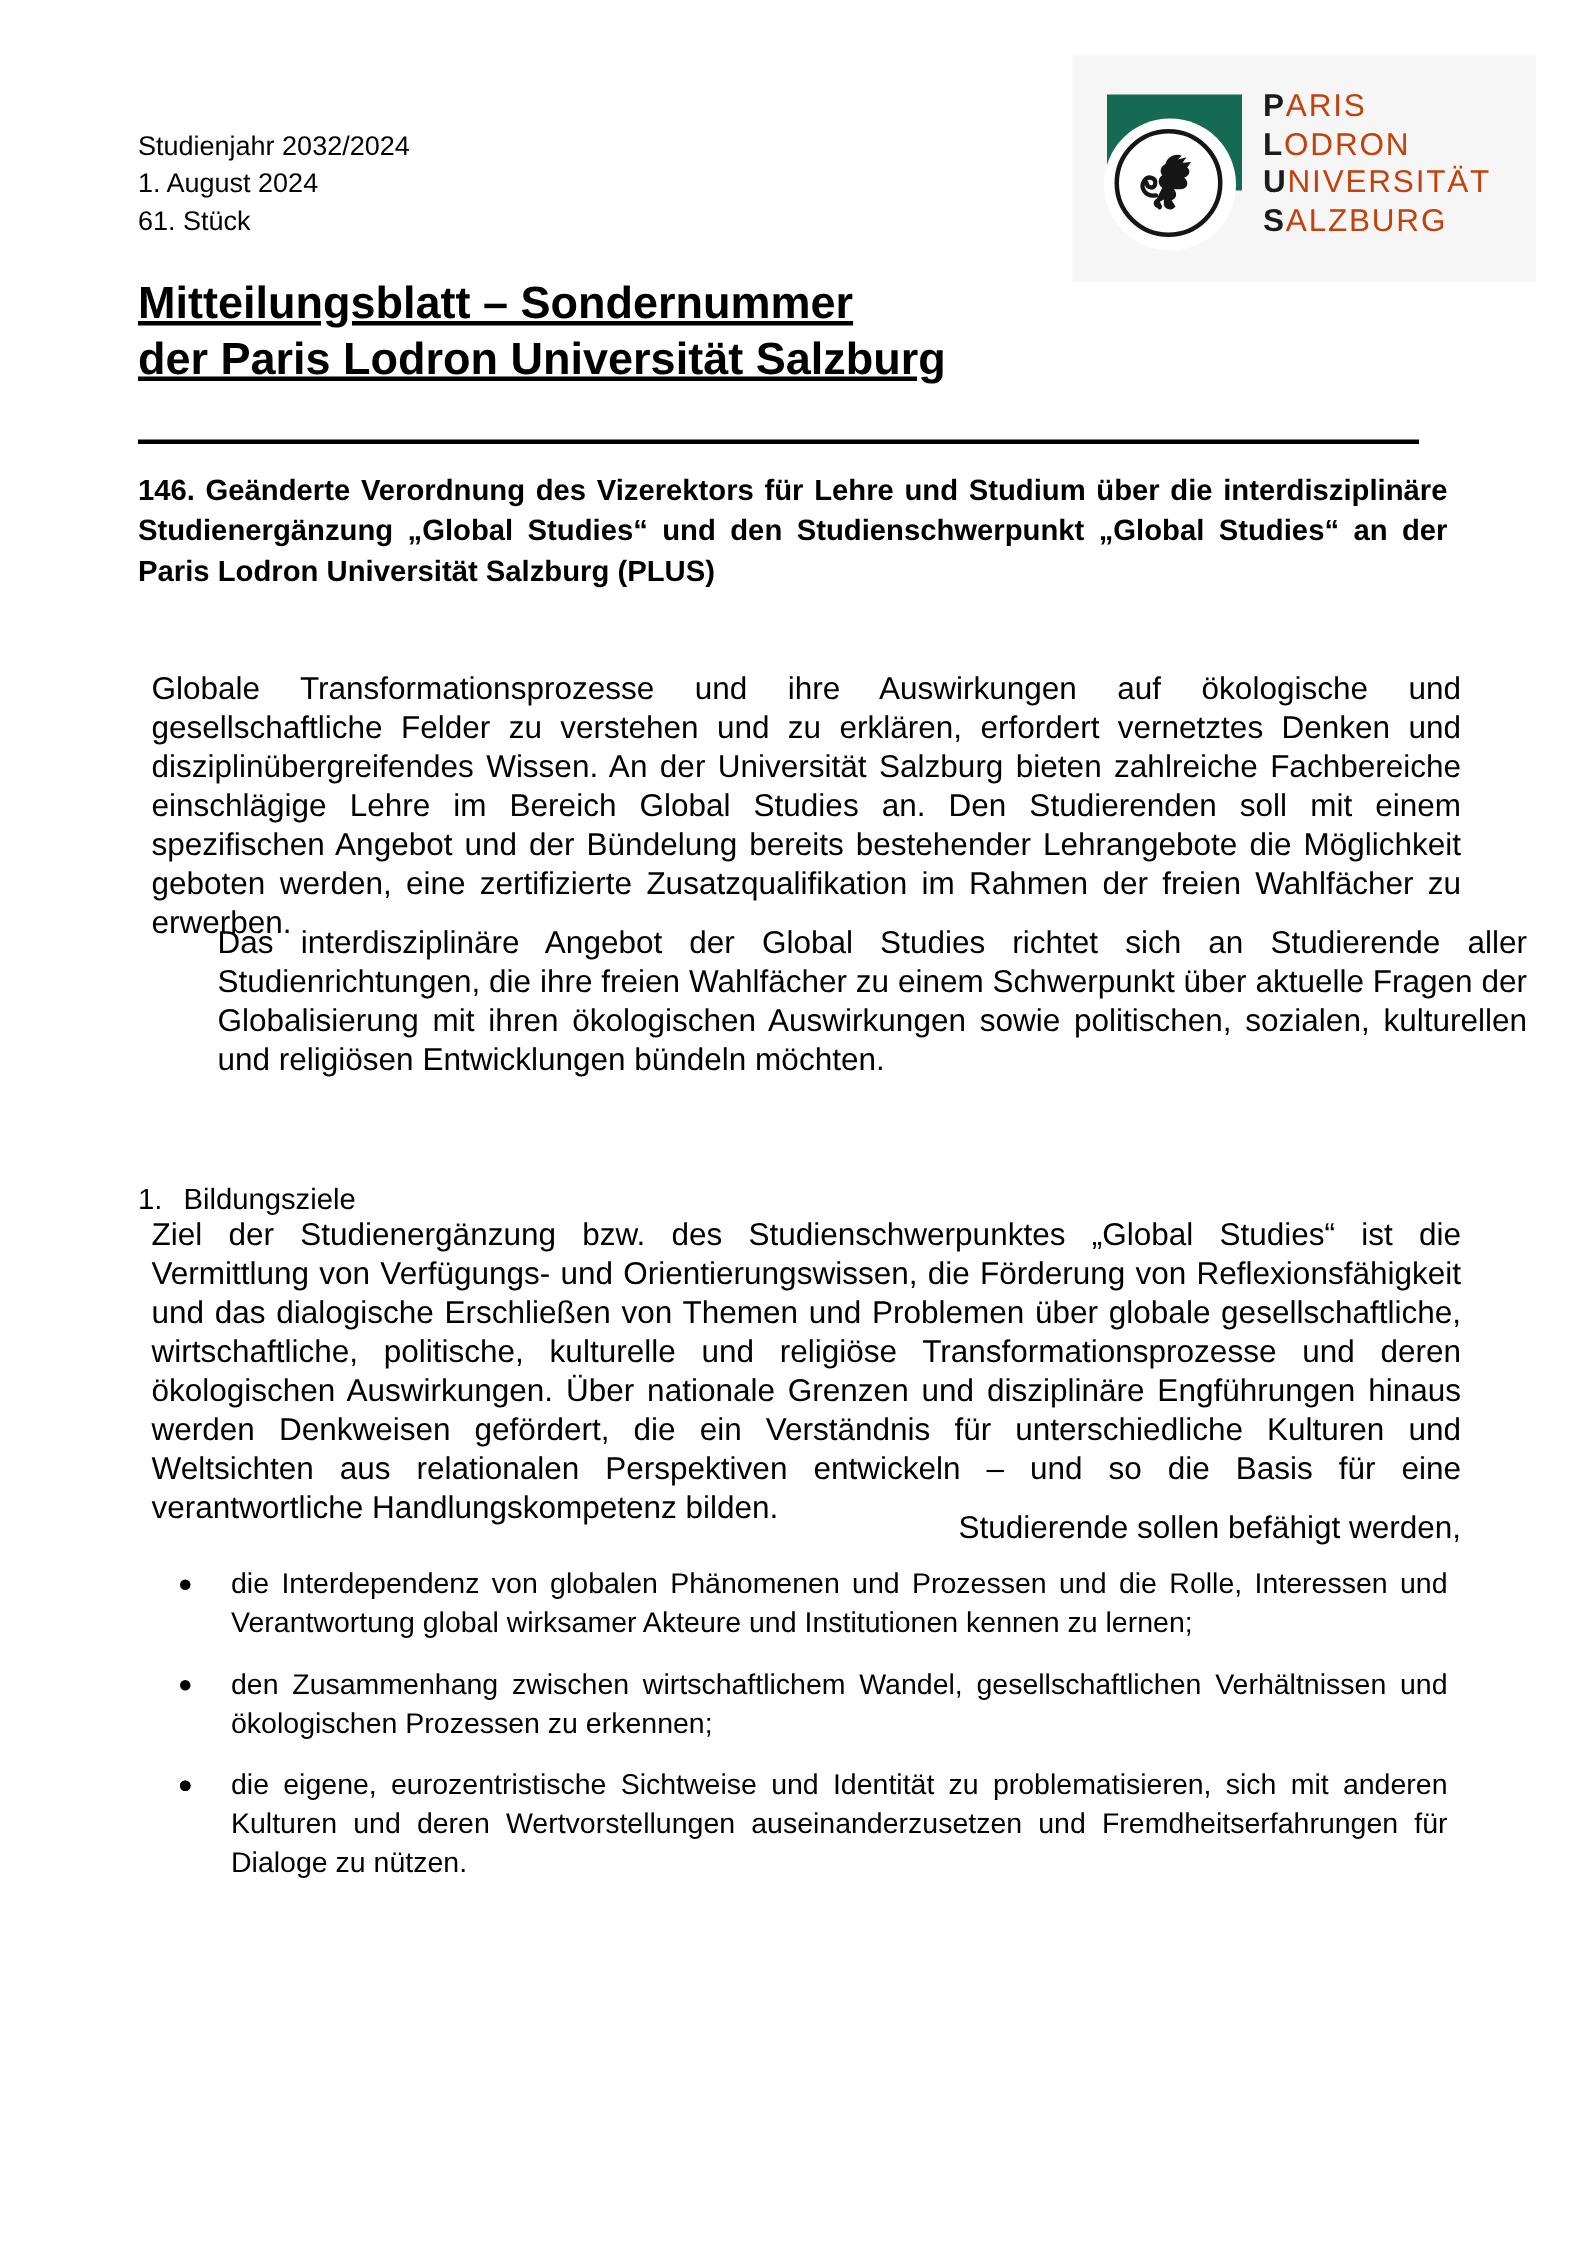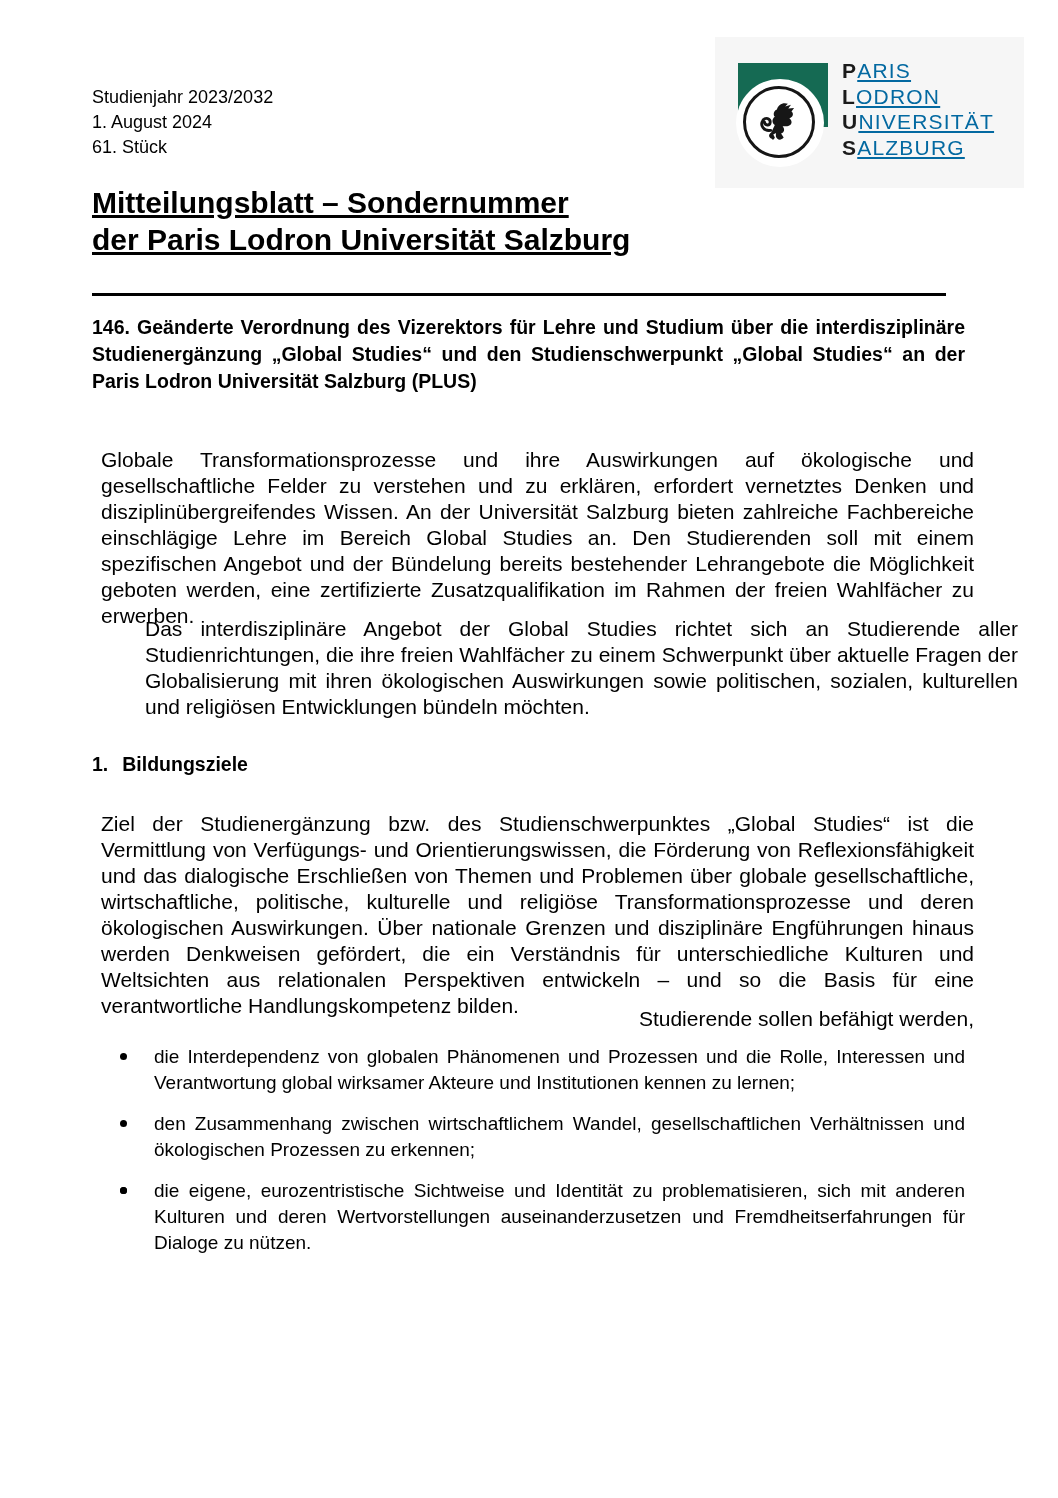--- a/index.html
+++ b/index.html
@@ -22,42 +22,42 @@
   .logo-green { position: absolute; left: 23px; top: 26px; width: 90px; height: 64px; background: #156a53; }
   .logo-notch { position: absolute; left: 21px; top: 42px; width: 88px; height: 88px; border-radius: 50%; background: #ffffff; }
   .logo-circle {
     position: absolute; left: 28px; top: 49px; width: 66px; height: 66px;
     border: 3px solid #161616; border-radius: 50%; background: #ffffff;
     display: flex; align-items: center; justify-content: center;
   }
   .logo-words { position: absolute; left: 127px; top: 21px; }
   .logo-line { font-size: 21px; line-height: 25.5px; letter-spacing: 1.2px; white-space: nowrap; }
   .logo-line .init { font-weight: bold; color: #1b1b1b; }
-  .logo-line .rest { color: #0369a1; text-decoration: underline; }
+  .logo-line .rest { color: #c2410c; }
 
   
   .title { left: 92px; top: 184px; font-size: 30px; line-height: 37px; font-weight: bold; margin: 0; text-decoration: underline; }
   .title span { display: block; }
 
   .rule { left: 92px; top: 293px; width: 854px; height: 3px; background: #000000; }
 
   
   .decree {
     left: 92px; top: 314px; width: 873px; margin: 0;
     font-size: 19.5px; font-weight: bold; line-height: 27px; text-align: justify;
   }
 
   
   .body {
     left: 101px; width: 873px; margin: 0;
     font-size: 21px; line-height: 26px; text-align: justify;
   }
   .p1 { top: 447px; }
   .p2 { top: 616px; margin-left: 44px; }
-  .sec { left: 92px; top: 751px; margin: 0; font-size: 19.5px; font-weight: bold; line-height: 27px; }
+  .sec { left: 92px; top: 787px; margin: 0; font-size: 19.5px; font-weight: normal; line-height: 27px; }
   .sec-num { margin-right: 14px; }
   .p3 { top: 811px; }
   .lead { top: 1006px; text-align: right; }
 
   
   .bullets { left: 92px; top: 1044px; width: 873px; margin: 0; padding: 0; list-style: none; }
   .bullets li {
     position: relative; padding-left: 62px; margin: 0 0 15px 0;
     font-size: 19px; line-height: 26px; text-align: justify;
   }
@@ -65,21 +65,21 @@
     position: absolute; left: 28px; top: 9px;
     width: 7px; height: 7px; border-radius: 50%; background: #000000;
   }
 </style>
 </head>
 <body>
 
 <div class="page">
 
   <div class="abs meta">
-    <div>Studienjahr 2023/2032</div>
+    <div>Studienjahr 2032/2024</div>
     <div>1. August 2024</div>
     <div>61. Stück</div>
   </div>
 
   <div class="abs logo-panel">
     <div class="logo-green"></div>
     <div class="logo-notch"></div>
     <div class="logo-circle">
       <svg width="52" height="52" viewBox="0 0 100 100" aria-hidden="true">
         <path d="M34 66 C20 68 13 56 19 47 C24 40 34 43 33 51 C32 58 23 57 22 50" fill="none" stroke="#161616" stroke-width="5.5" stroke-linecap="round"></path>

